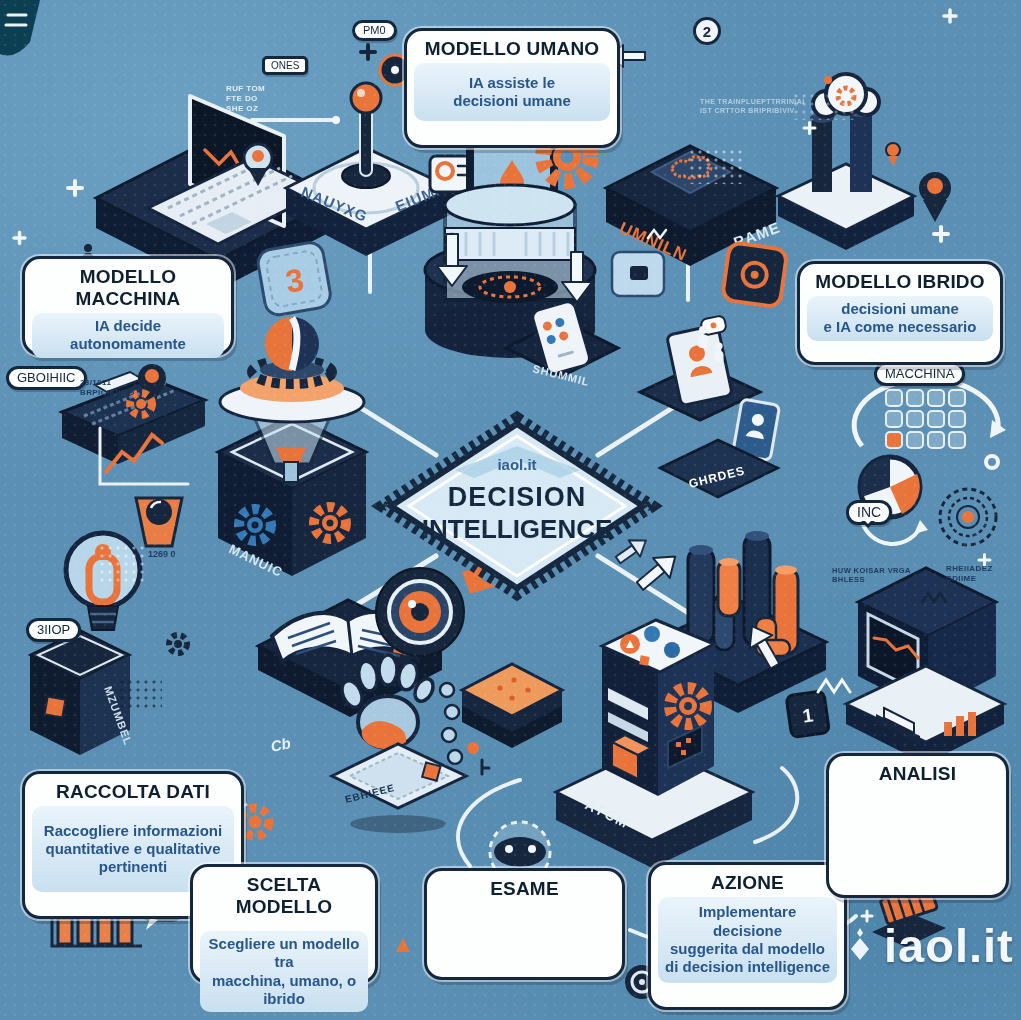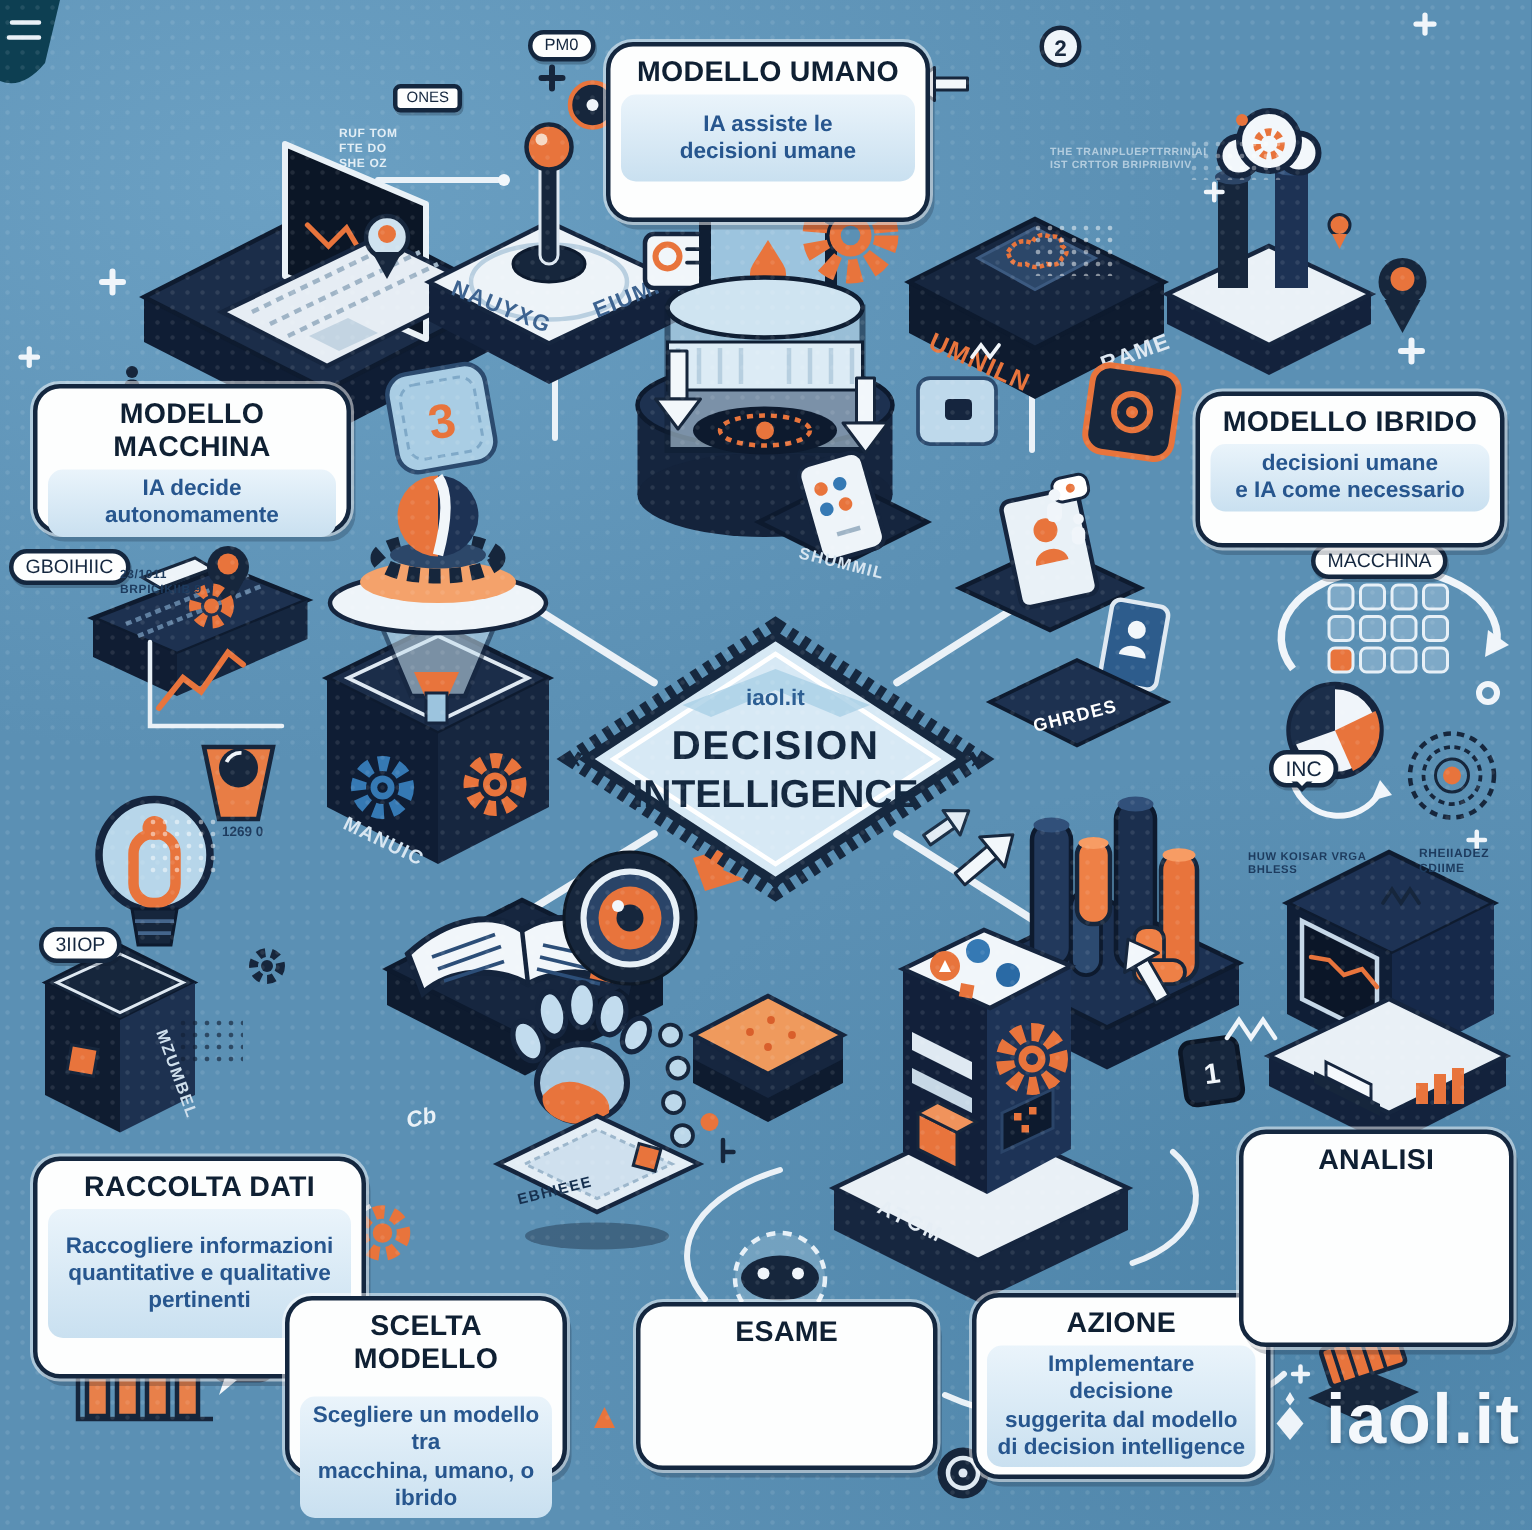--- a/index.html
+++ b/index.html
@@ -584,21 +584,21 @@
 </div>
 <div class="callout" style="left:190px;top:864px;width:188px;height:120px;gap:10px;">
   <div class="callout-title">SCELTA MODELLO</div>
   <div class="callout-body">Scegliere un modello tra
 macchina, umano, o
 ibrido</div>
 </div>
 <div class="callout" style="left:424px;top:868px;width:201px;height:112px;">
   <div class="callout-title">ESAME</div>
 </div>
-<div class="callout" style="left:648px;top:862px;width:199px;height:124px;">
+<div class="callout" style="left:648px;top:862px;width:199px;height:148px;">
   <div class="callout-title">AZIONE</div>
   <div class="callout-body">Implementare decisione
 suggerita dal modello
 di decision intelligence</div>
 </div>
 <div class="callout" style="left:826px;top:753px;width:183px;height:145px;">
   <div class="callout-title">ANALISI</div>
 </div>
 
 <div class="tag" style="left:352px;top:20px;font-size:11px;">PM0</div>

